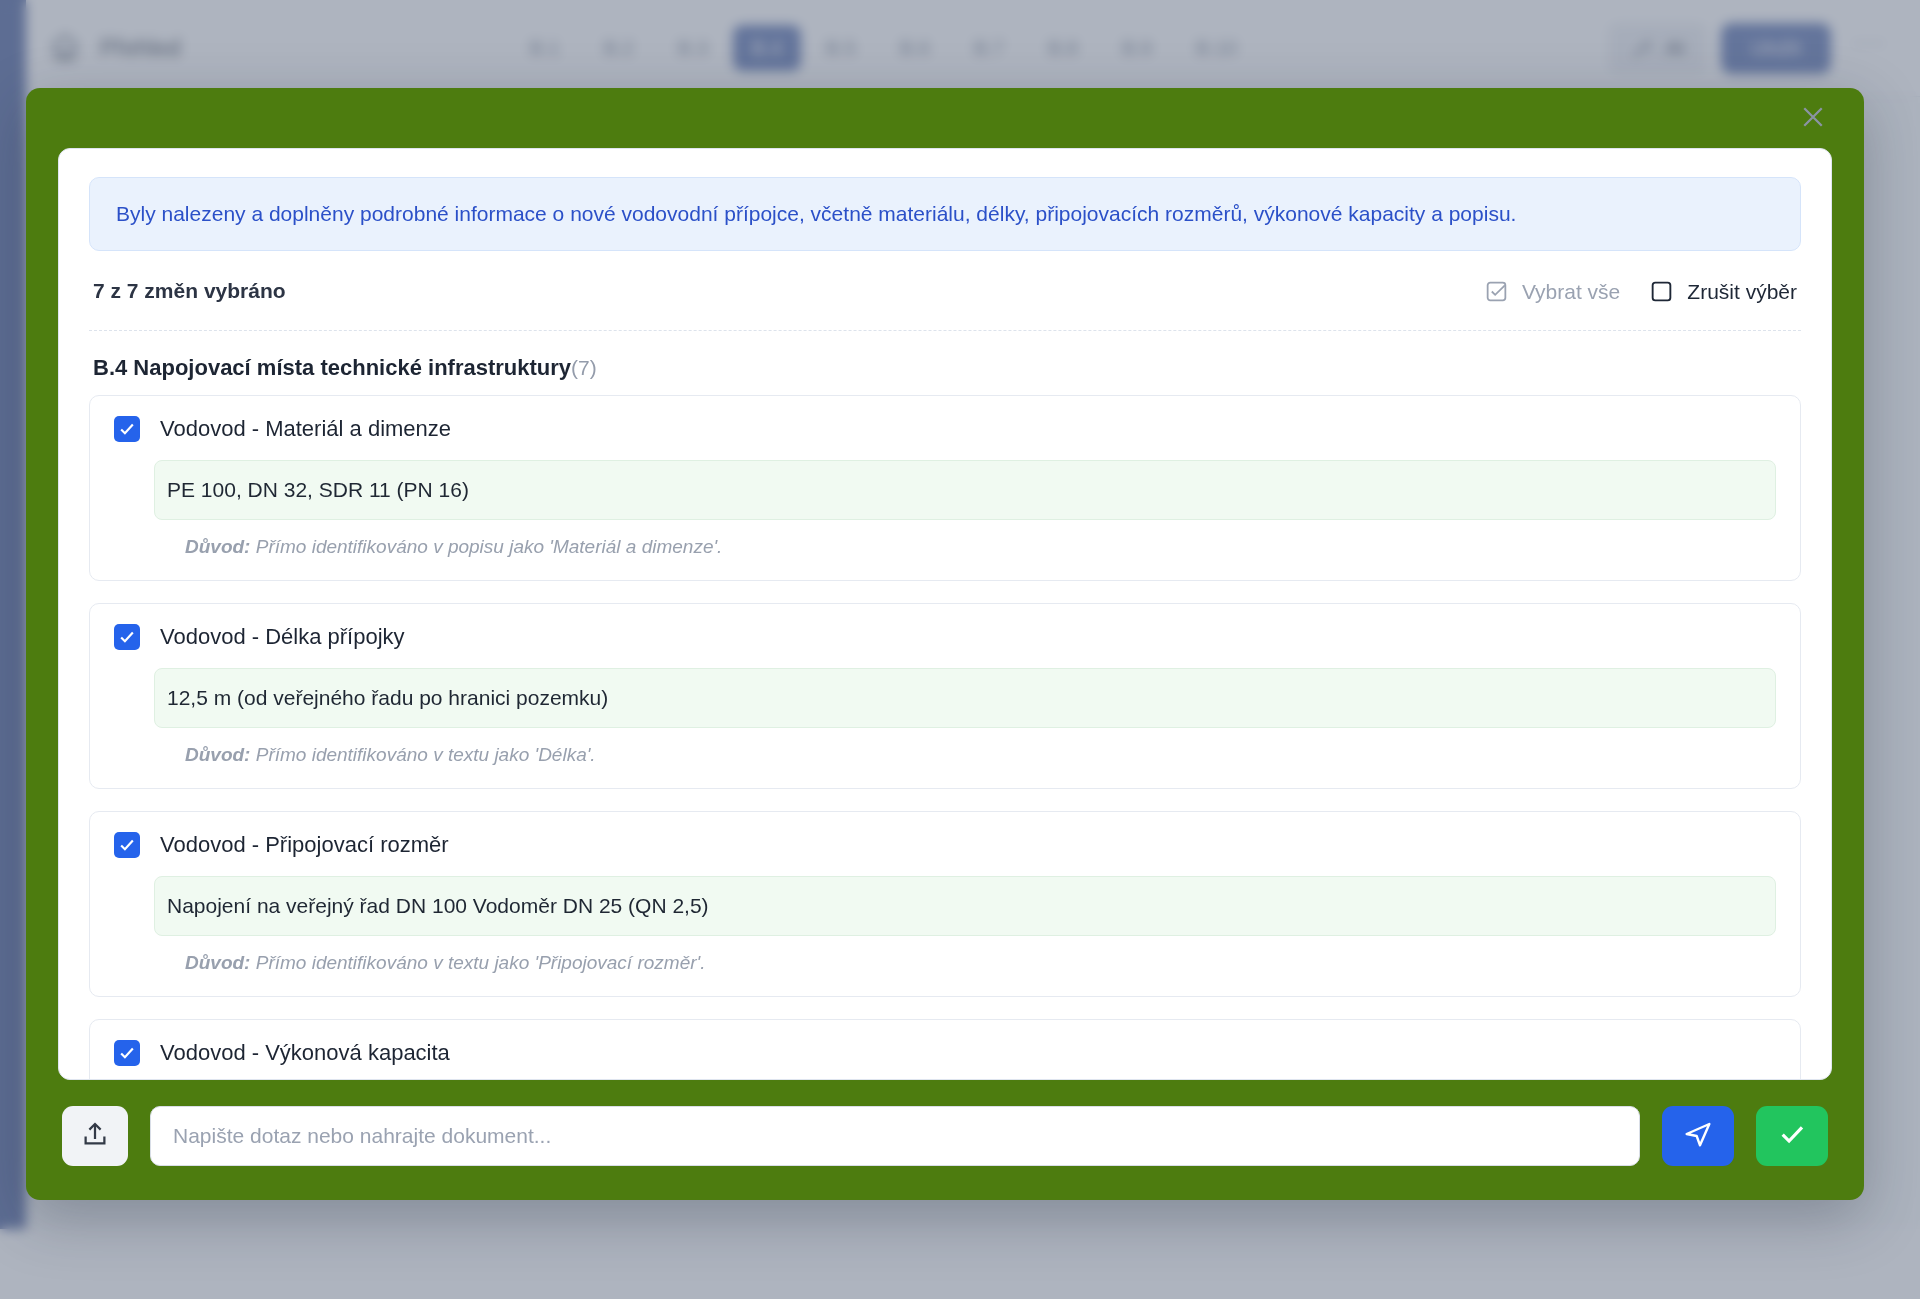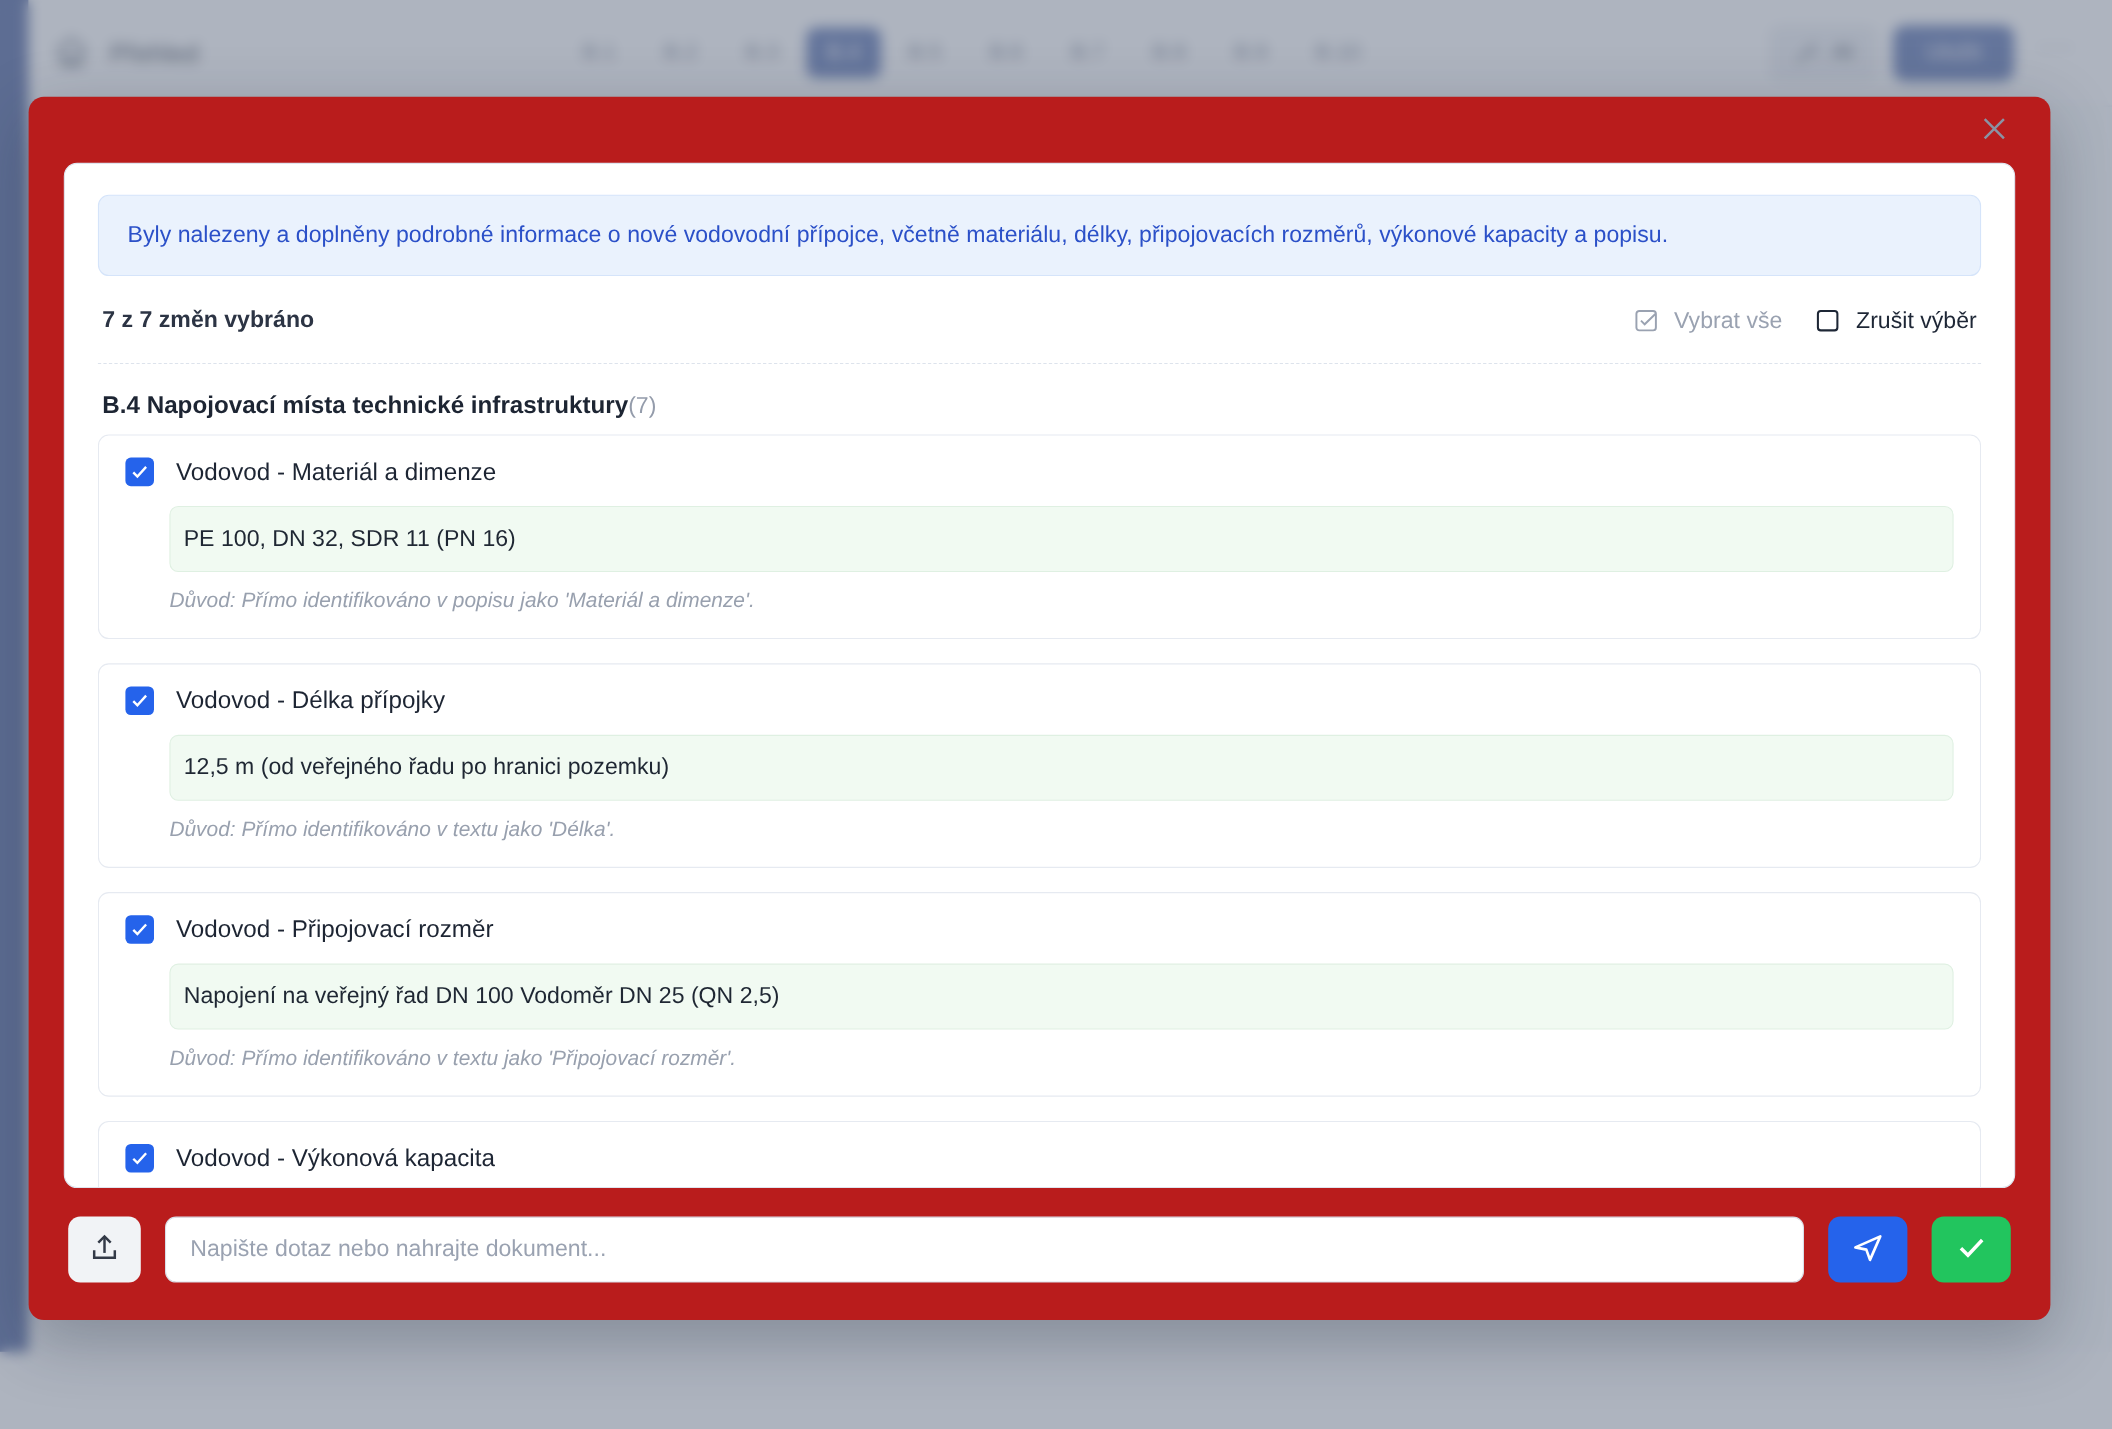--- a/index.html
+++ b/index.html
@@ -64,21 +64,21 @@
     position: absolute; inset: 0;
     background: rgba(108,118,138,.55);
     backdrop-filter: blur(6px);
     -webkit-backdrop-filter: blur(6px);
   }
 
   
   .modal {
     position: absolute;
     left: 26px; top: 88px; width: 1838px; height: 1112px;
-    background: #b91c1c;
+    background: #4d7c0f;
     border-radius: 14px;
     box-shadow: 0 18px 60px rgba(24,32,52,.28);
     display: flex; flex-direction: column;
   }
   .modal-topbar {
     height: 60px; position: relative; flex: 0 0 auto;
   }
   .close-icon {
     position: absolute; right: 36px; top: 14px;
     width: 30px; height: 30px; color: #8a93a4;
@@ -146,21 +146,21 @@
     background: #f1faf2;
     border: 1px solid #dff0e2;
     border-radius: 8px;
     padding: 17px 12px;
     font-size: 21px; color: #1f2733;
   }
   .reason {
     margin: 16px 0 0 40px;
     font-size: 19px; color: #98a0ae; font-style: italic;
   }
-  .reason b { font-weight: 400; }
+  .reason b { font-weight: 700; margin-left: 31px; }
 
   
   .composer {
     flex: 0 0 auto;
     display: flex; align-items: flex-start; gap: 22px;
     padding: 26px 36px 34px 36px;
   }
   .upload-btn {
     width: 66px; height: 60px; border-radius: 11px;
     background: #f1f3f6; display: flex; align-items: center; justify-content: center;

